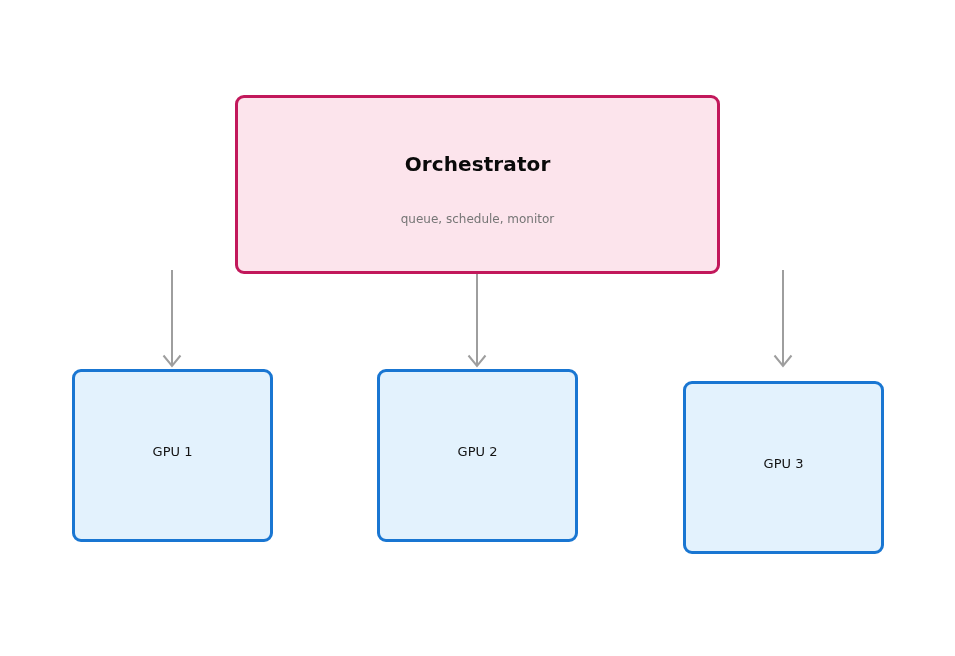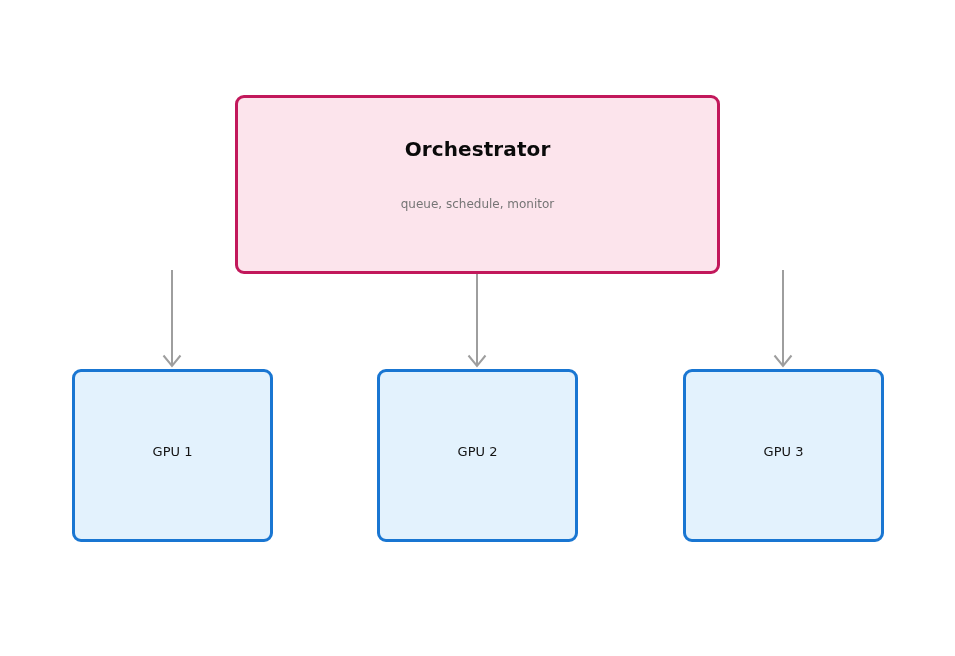--- a/index.html
+++ b/index.html
@@ -43,21 +43,21 @@
     background: #fce4ec;
     border-width: 3px;
     border-color: #c2185b;
     justify-content: flex-start;
   }
   .node-title {
     font-size: 20px;
     font-weight: bold;
     color: #0a0a0a;
     letter-spacing: 0.1px;
-    margin-top: 41px;
+    margin-top: 56px;
     line-height: 1;
     text-align: center;
   }
   .node-subtitle {
     font-size: 12px;
     font-weight: normal;
     color: #757575;
     margin-top: 39px;
     line-height: 1;
     text-align: center;
@@ -66,21 +66,21 @@
     top: 369px;
     width: 201px;
     height: 173px;
     background: #e3f2fd;
     border-width: 3px;
     border-color: #1976d2;
     justify-content: flex-start;
   }
   .gpu-1 { left: 72px; }
   .gpu-2 { left: 377px; }
-  .gpu-3 { left: 683px; }
+  .gpu-3 { left: 683px; margin-top: 12px; }
   .node-gpu-label {
     font-size: 13px;
     font-weight: normal;
     color: #141414;
     margin-top: 73px;
     line-height: 1;
     text-align: right;
   }
 </style>
 </head>

